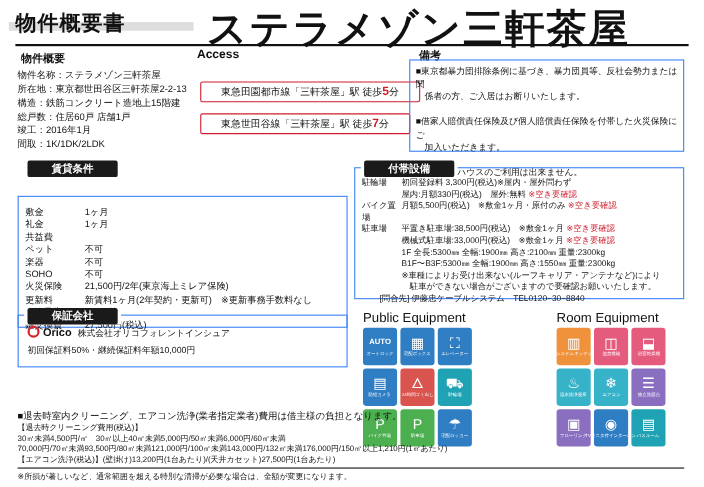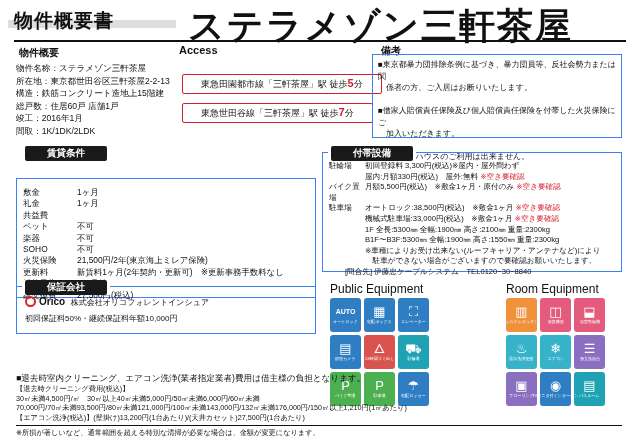--- a/index.html
+++ b/index.html
@@ -183,21 +183,21 @@
   <div class="sec-ttl" id="rc-title"><span class="tag">賃貸条件</span></div>
 
   <div class="box" id="fa-box">
     <div style="padding:8px 6px 0 6px;">
       <div class="fa-row">
           <span class="k">駐輪場</span>
           <span>初回登録料 3,300円(税込)※屋内・屋外問わず</span>
         </div>
       <div class="fa-row"><span class="k"></span><span>屋内:月額330円(税込)　屋外:無料</span>&nbsp;<span class="red">※空き要確認</span></div>
       <div class="fa-row"><span class="k">バイク置場</span><span>月額5,500円(税込)　※敷金1ヶ月・原付のみ</span>&nbsp;<span class="red">※空き要確認</span></div>
-      <div class="fa-row"><span class="k">駐車場</span><span>オートロック:38,500円(税込)　※敷金1ヶ月</span>&nbsp;<span class="red">※空き要確認</span></div>
+      <div class="fa-row"><span class="k">駐車場</span><span>平置き駐車場:38,500円(税込)　※敷金1ヶ月</span>&nbsp;<span class="red">※空き要確認</span></div>
       <div class="fa-row"><span class="k"></span><span>機械式駐車場:33,000円(税込)　※敷金1ヶ月</span>&nbsp;<span class="red">※空き要確認</span></div>
       <div class="fa-row">
           <span class="k"></span>
           <span>1F 全長:5300㎜ 全幅:1900㎜ 高さ:2100㎜ 重量:2300kg</span>
         </div>
       <div class="fa-row">
           <span class="k"></span>
           <span>B1F〜B3F:5300㎜ 全幅:1900㎜ 高さ:1550㎜ 重量:2300kg</span>
         </div>
       <div class="fa-row">

